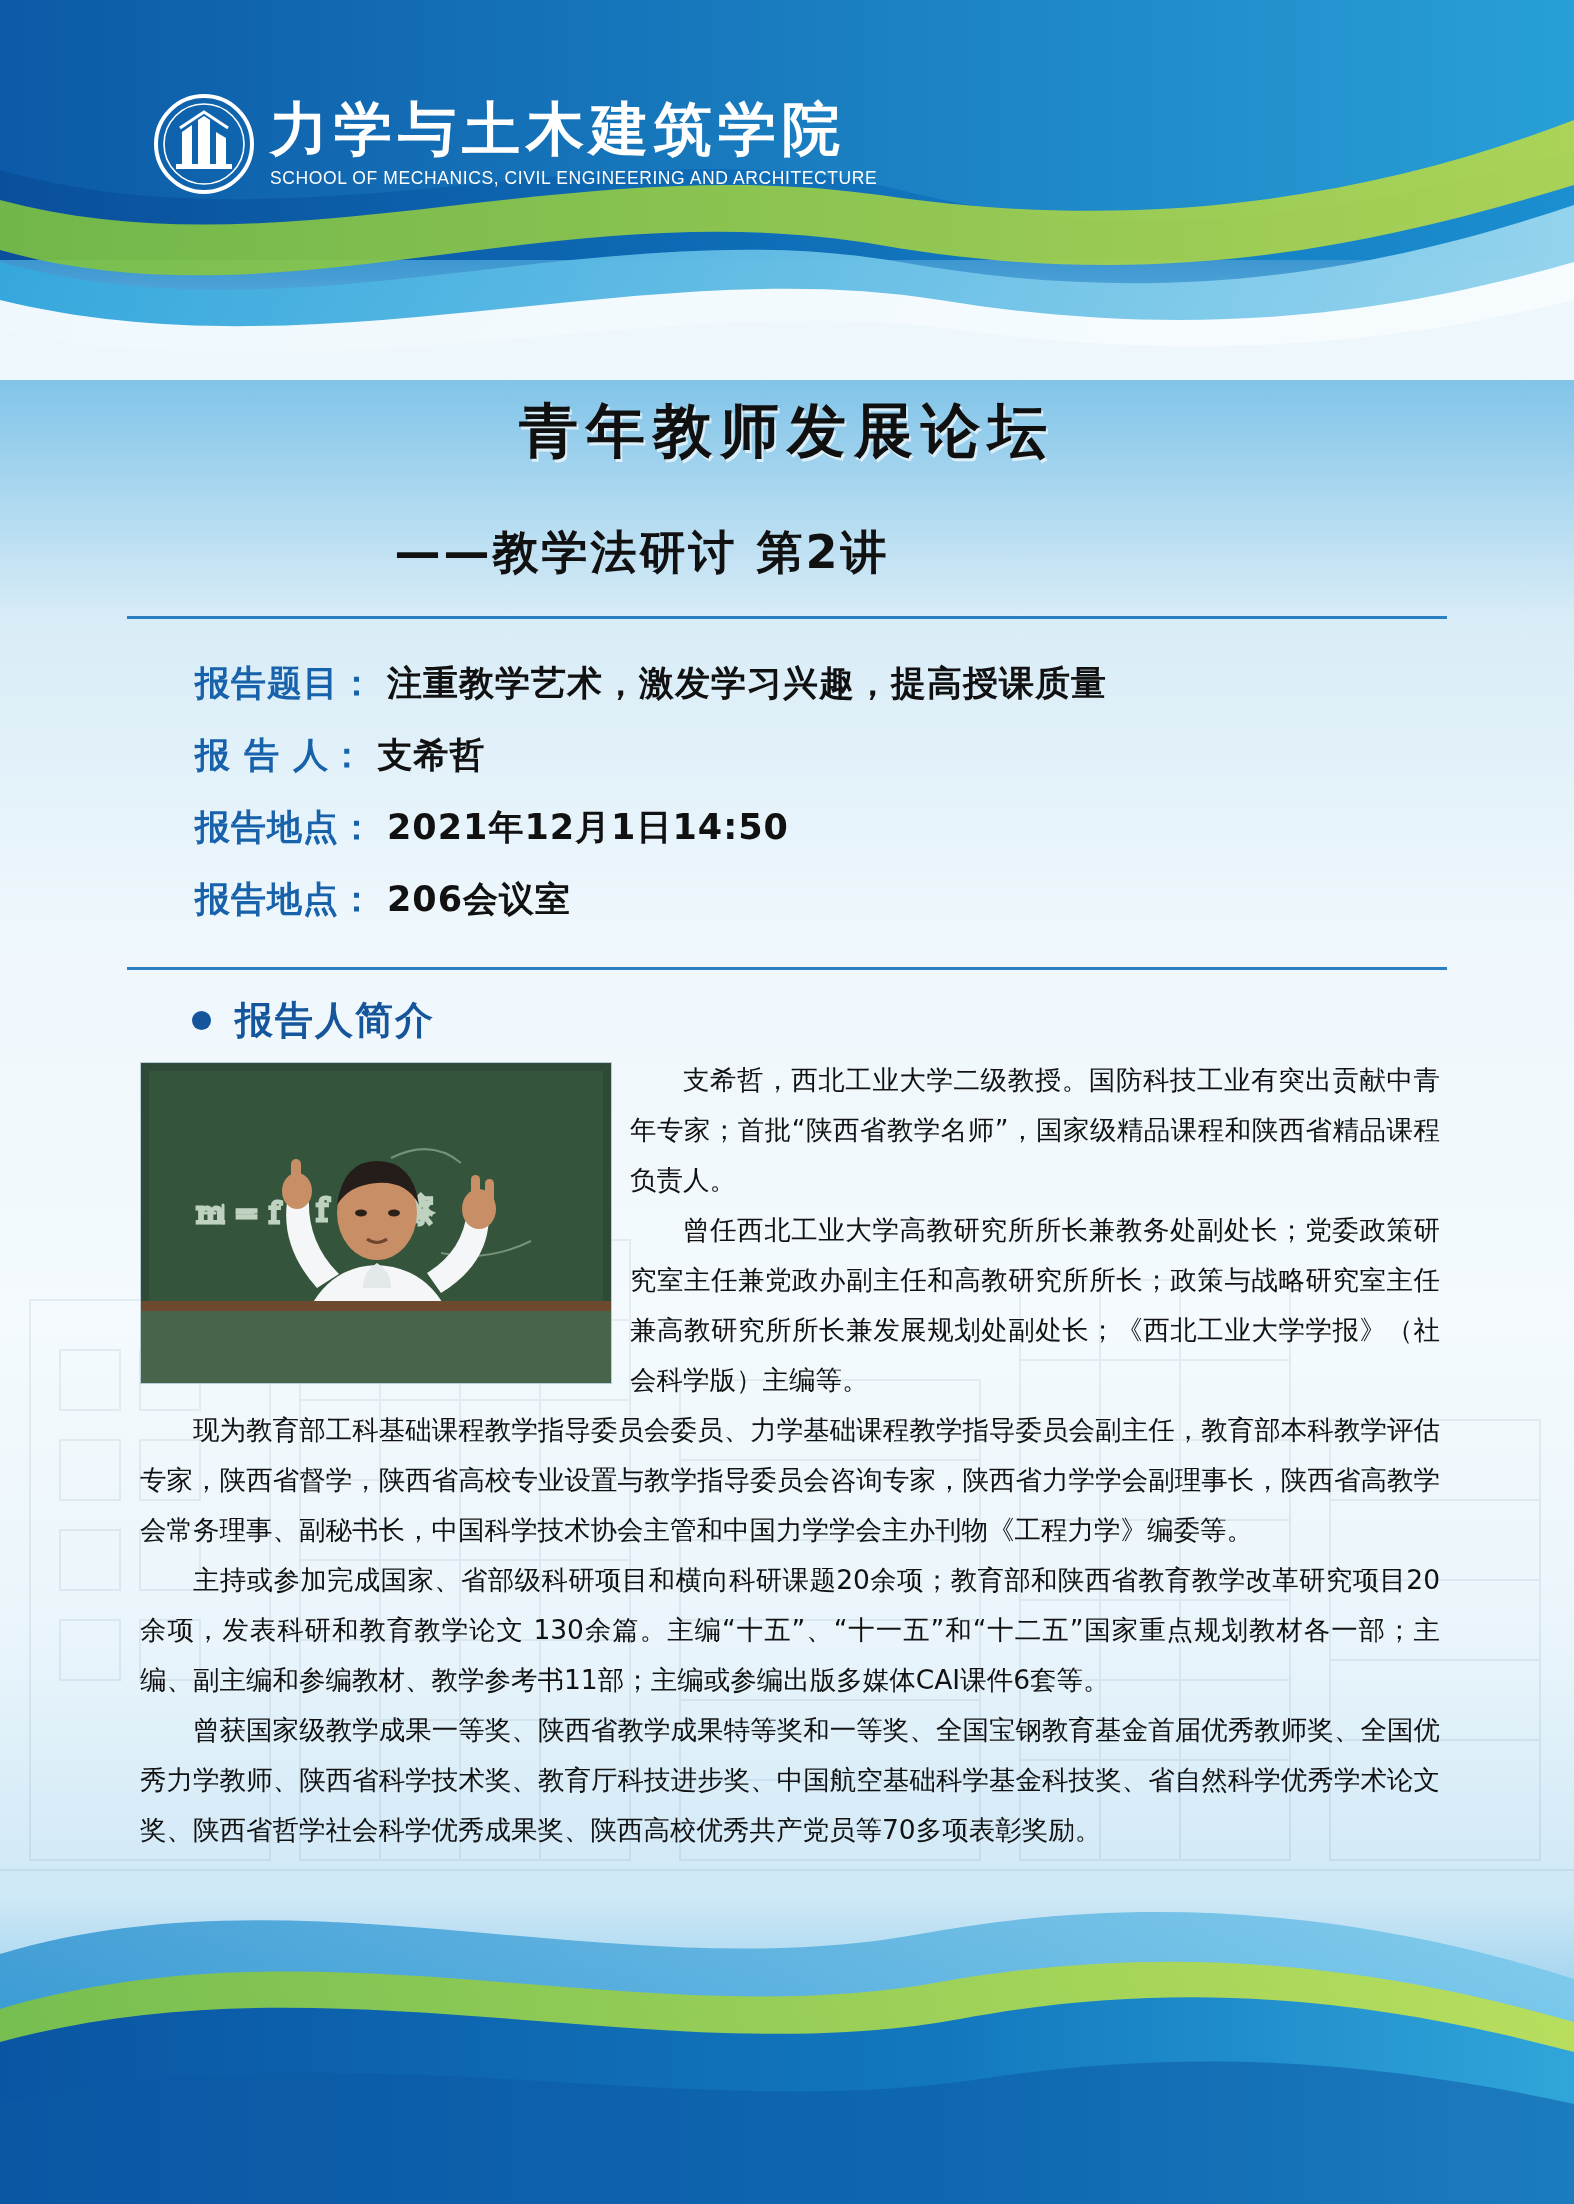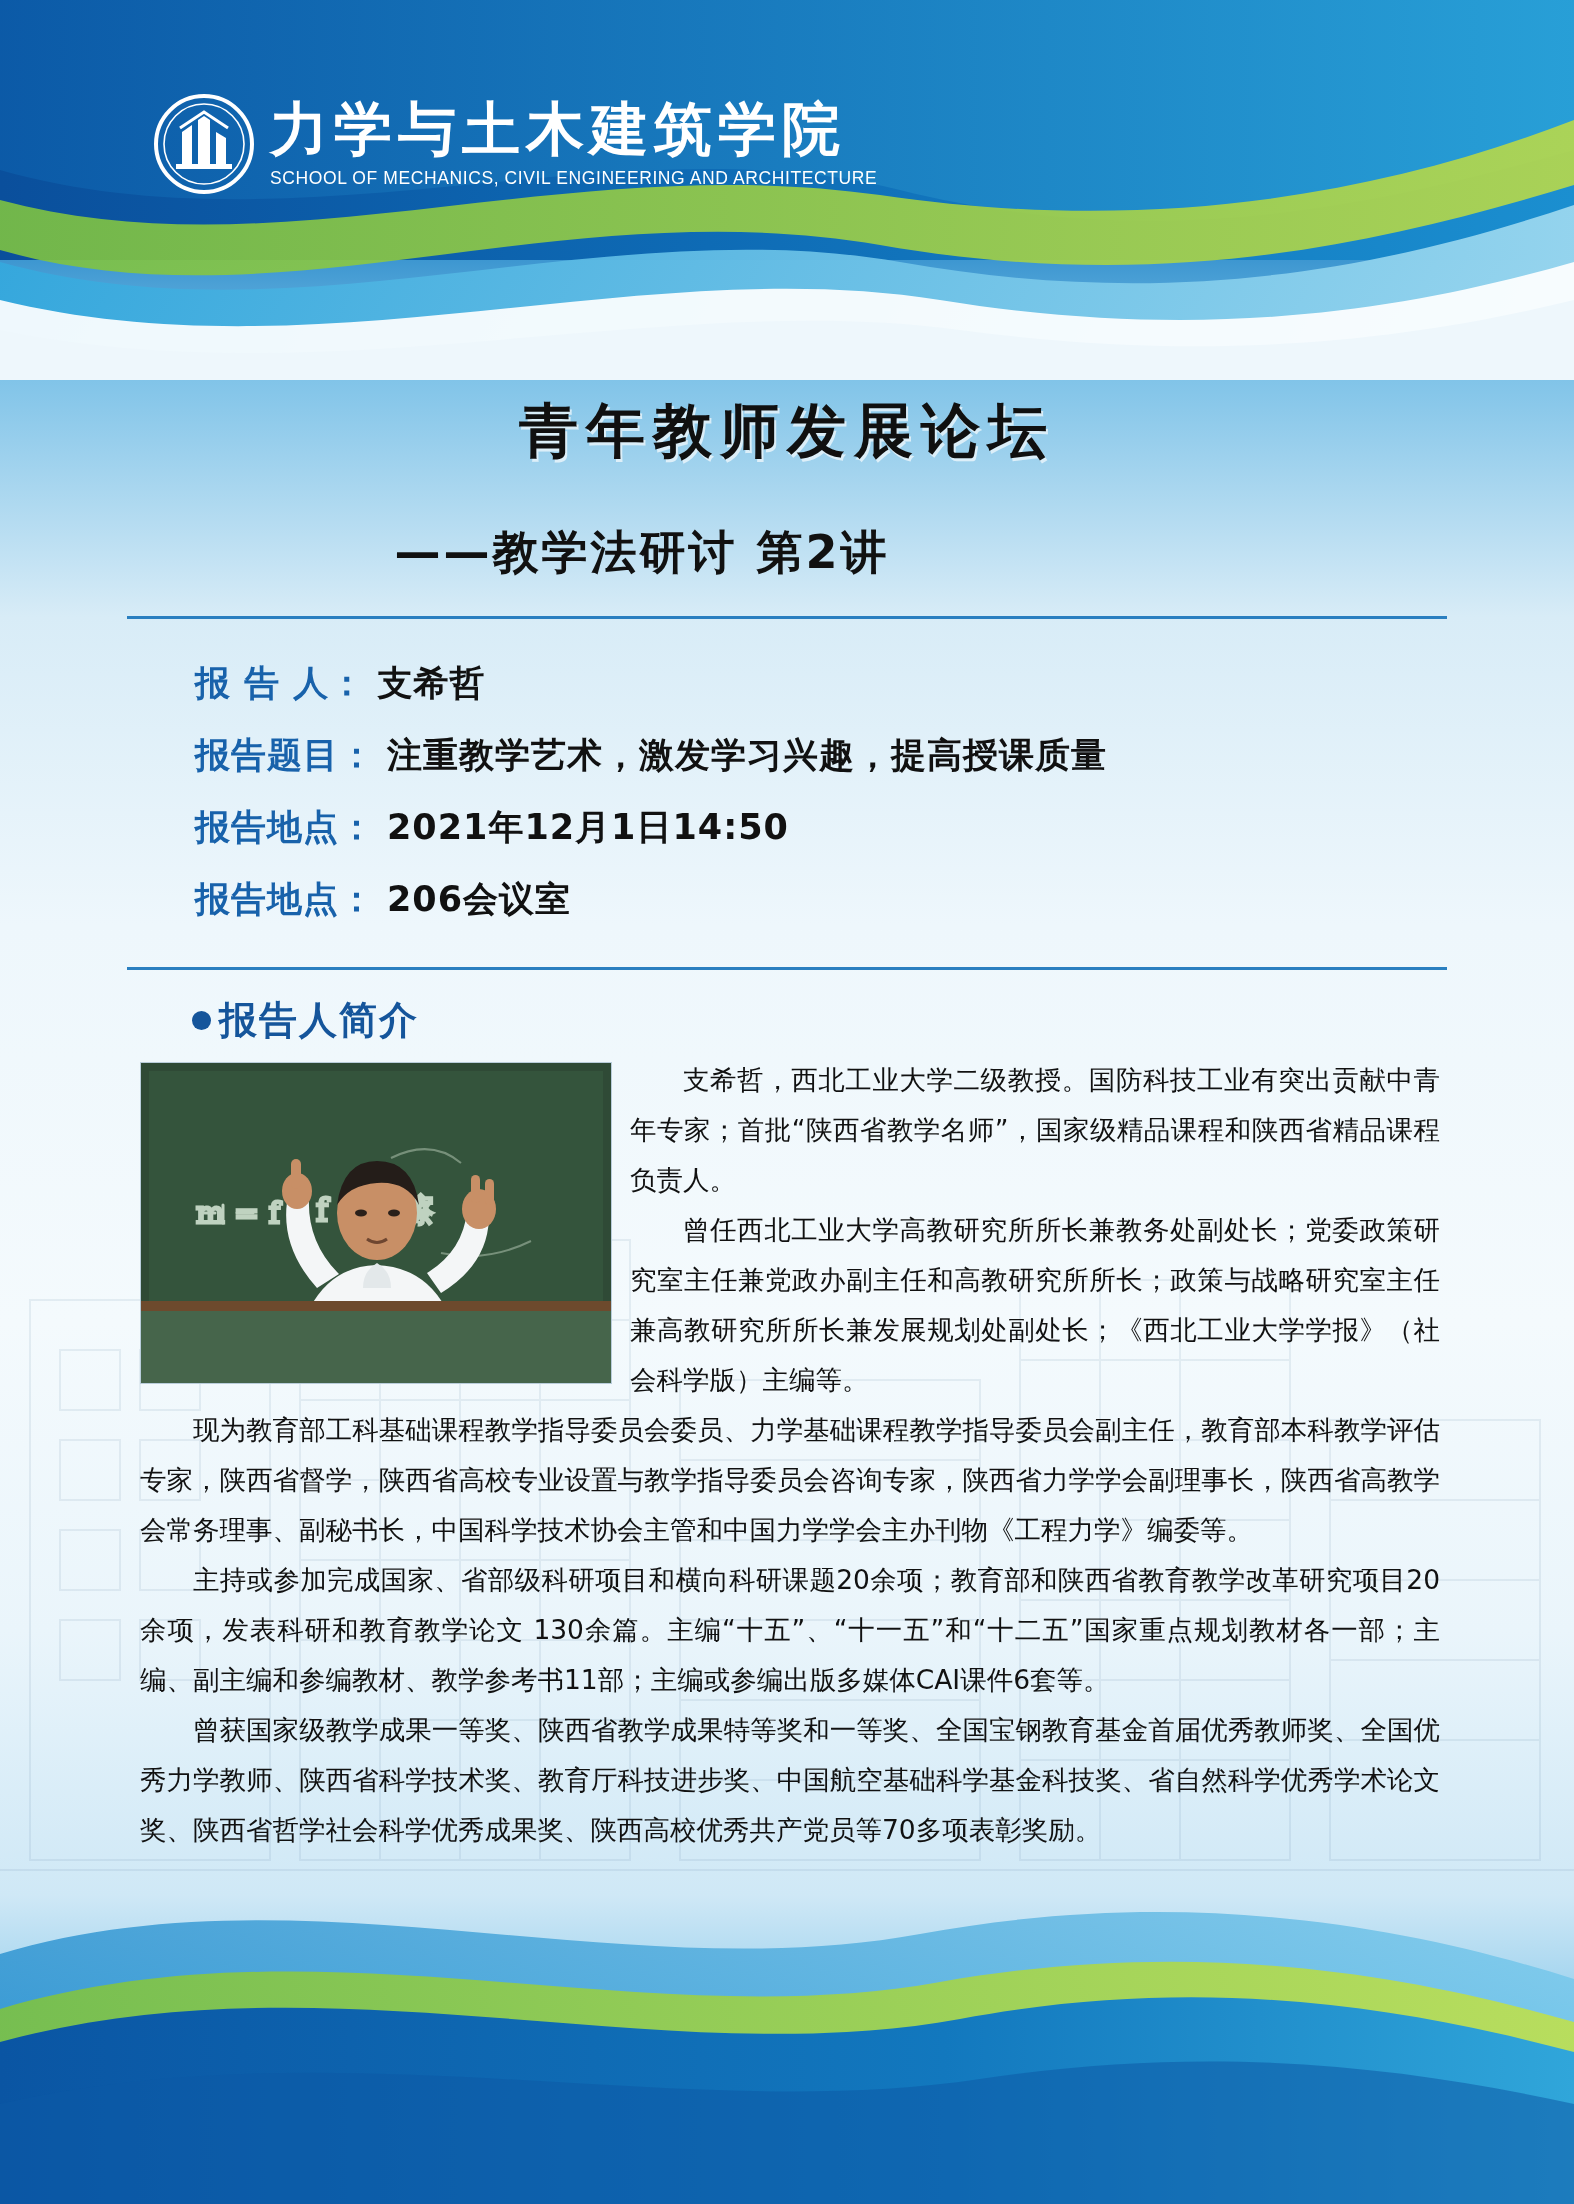--- a/index.html
+++ b/index.html
@@ -65,21 +65,21 @@
     font-family:"DejaVu Sans","Liberation Sans",sans-serif;
     font-size:35px;font-weight:bold;color:#1862ab;white-space:nowrap;
     letter-spacing:1px;
   }
   .info-value{
     font-family:"DejaVu Sans","Liberation Sans",sans-serif;
     font-size:35px;font-weight:bold;color:#111;margin-left:12px;letter-spacing:1px;
   }
   
   .bio-head{
-    position:absolute;left:192px;top:995px;display:flex;align-items:center;gap:8px;
+    position:absolute;left:192px;top:995px;display:flex;align-items:center;gap:24px;
   }
   .bullet{
     width:19px;height:19px;border-radius:50%;background:#15559b;display:inline-block;
   }
   .bio-head-text{
     font-family:"DejaVu Sans","Liberation Sans",sans-serif;
     font-size:38px;font-weight:bold;color:#15559b;letter-spacing:2px;
   }
   
   .photo{
@@ -183,26 +183,26 @@
 
   <div class="content">
 
     <div class="main-title">青年教师发展论坛</div>
     <div class="sub-title">——教学法研讨  第2讲</div>
 
     <div class="rule top"></div>
 
     <div class="info">
       <div class="info-row">
+        <span class="info-label">报告题目：</span>
+        <span class="info-value">注重教学艺术，激发学习兴趣，提高授课质量</span>
+      </div>
+      <div class="info-row">
         <span class="info-label">报 告 人：</span>
         <span class="info-value">支希哲</span>
-      </div>
-      <div class="info-row">
-        <span class="info-label">报告题目：</span>
-        <span class="info-value">注重教学艺术，激发学习兴趣，提高授课质量</span>
       </div>
       <div class="info-row">
         <span class="info-label">报告地点：</span>
         <span class="info-value">2021年12月1日14:50</span>
       </div>
       <div class="info-row">
         <span class="info-label">报告地点：</span>
         <span class="info-value">206会议室</span>
       </div>
     </div>

